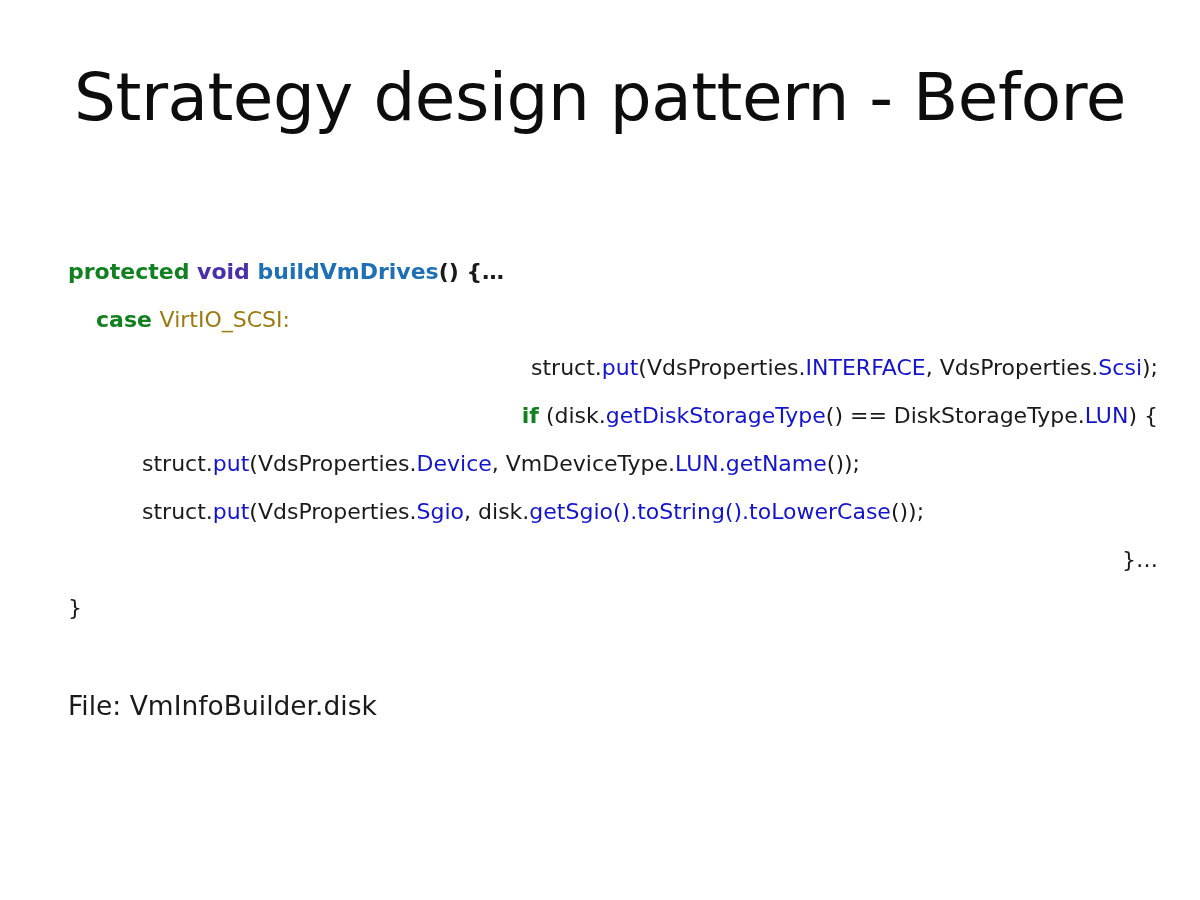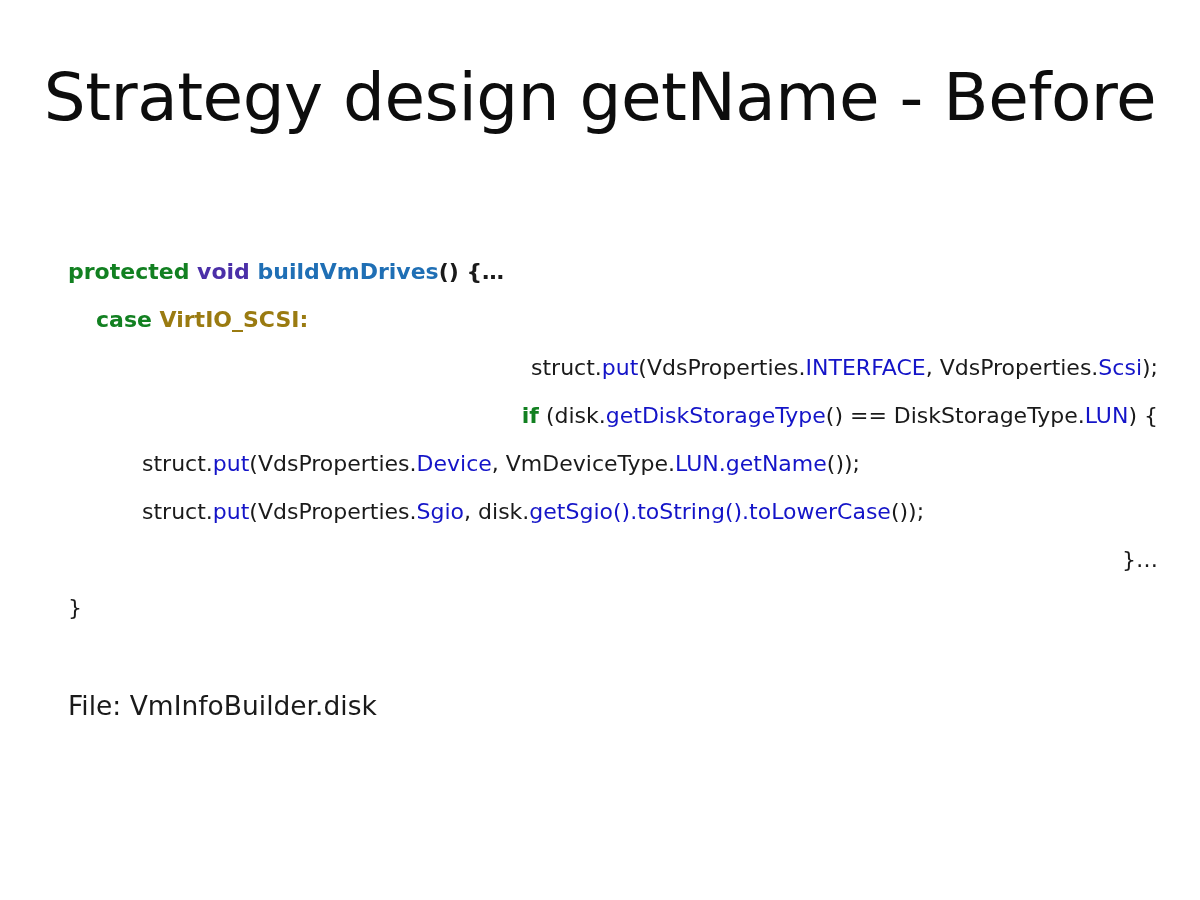--- a/index.html
+++ b/index.html
@@ -54,21 +54,21 @@
   .code-line.bold { font-weight: 700; }
 
   .ind-0 { padding-left: 0px; }
   .ind-1 { padding-left: 28px; }
   .ind-2 { padding-left: 52px; text-align: right; }
   .ind-3 { padding-left: 74px; }
 
   .tok-kw      { color: #128021; font-weight: 700; }
   .tok-type    { color: #4B2FA8; font-weight: 700; }
   .tok-method-decl { color: #1F6FB5; font-weight: 700; }
-  .tok-const   { color: #9A7B11; font-weight: 700; }
+  .tok-const   { color: #9A7B11; font-weight: 400; }
   .tok-blue    { color: #1414C8; }
   .tok-plain   { color: #1a1a1a; }
 
   
   .file-info {
     position: absolute;
     left: 68px;
     top: 686px;
     font-family: "DejaVu Sans", sans-serif;
     font-size: 26.5px;
@@ -83,21 +83,21 @@
     bottom: 0;
     width: 1200px;
     height: 80px;
   }
 </style>
 </head>
 <body>
 
 <div class="slide">
 
-  <div class="slide-title">Strategy design getName - Before</div>
+  <div class="slide-title">Strategy design pattern - Before</div>
 
   <div class="code-block" id="code-block"><div class="code-line ind-0 bold"><span class="tok-kw">protected</span><span class="tok-plain"> </span><span class="tok-type">void</span><span class="tok-plain"> </span><span class="tok-method-decl">buildVmDrives</span><span class="tok-plain">() {…</span></div><div class="code-line ind-1 bold"><span class="tok-kw">case</span><span class="tok-plain"> </span><span class="tok-const">VirtIO_SCSI:</span></div><div class="code-line ind-2"><span class="tok-plain">struct.</span><span class="tok-blue">put</span><span class="tok-plain">(VdsProperties.</span><span class="tok-blue">INTERFACE</span><span class="tok-plain">, VdsProperties.</span><span class="tok-blue">Scsi</span><span class="tok-plain">);</span></div><div class="code-line ind-2"><span class="tok-kw">if</span><span class="tok-plain"> (disk.</span><span class="tok-blue">getDiskStorageType</span><span class="tok-plain">() == DiskStorageType.</span><span class="tok-blue">LUN</span><span class="tok-plain">) {</span></div><div class="code-line ind-3"><span class="tok-plain">struct.</span><span class="tok-blue">put</span><span class="tok-plain">(VdsProperties.</span><span class="tok-blue">Device</span><span class="tok-plain">, VmDeviceType.</span><span class="tok-blue">LUN.getName</span><span class="tok-plain">());</span></div><div class="code-line ind-3"><span class="tok-plain">struct.</span><span class="tok-blue">put</span><span class="tok-plain">(VdsProperties.</span><span class="tok-blue">Sgio</span><span class="tok-plain">, disk.</span><span class="tok-blue">getSgio().toString().toLowerCase</span><span class="tok-plain">());</span></div><div class="code-line ind-2"><span class="tok-plain">}…</span></div><div class="code-line ind-0"><span class="tok-plain">}</span></div></div>
 
   <div class="file-info">
     <div>File: VmInfoBuilder.disk</div>
   </div>
 
   <div class="footer">
 
     

